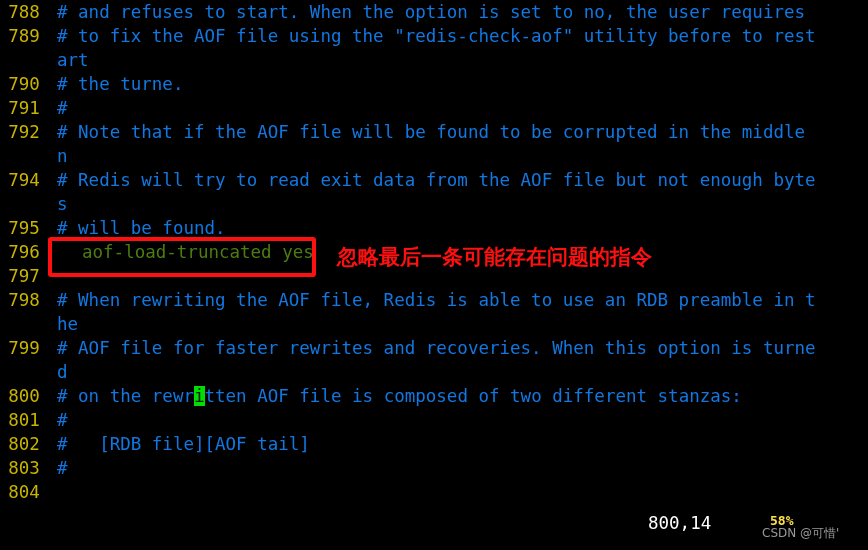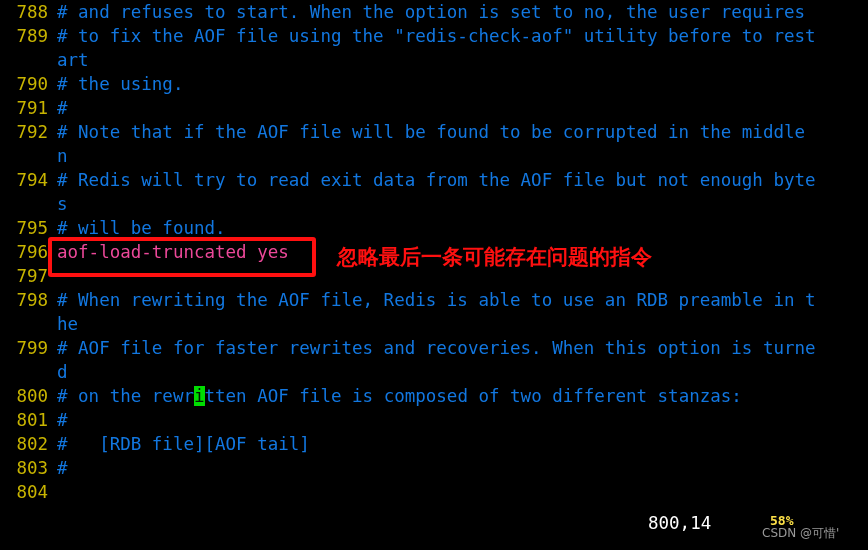--- a/index.html
+++ b/index.html
@@ -36,33 +36,34 @@
     height: 24px;
     line-height: 24px;
     font-size: 17.5px;
     letter-spacing: 0px;
     white-space: pre;
   }
 
   .lnum {
     display: inline-block;
     width: 48px;
-    text-align: right;
+    text-align: center;
     color: #c8b400;
     font-size: 17.5px;
   }
   .lnum.blank { color: transparent; }
 
   .gap { display: inline-block; width: 9px; }
 
   .code {
     color: #1277e0;
   }
   .code.cfg {
-    color: #ec4899;
+    color: #4d7c0f;
+    margin-left: 25px;
   }
 
   
   .cursor {
     background: #00dd00;
     color: #001900;
   }
 
   
   #annot-box {
@@ -129,21 +130,21 @@
 </style>
 </head>
 <body>
 
 <div id="screen">
 
   <div id="editor">
       <div class="row"><span class="lnum">788</span><span class="gap"></span><span class="code"># and refuses to start. When the option is set to no, the user requires</span></div>
       <div class="row"><span class="lnum">789</span><span class="gap"></span><span class="code"># to fix the AOF file using the "redis-check-aof" utility before to rest</span></div>
       <div class="row"><span class="lnum blank">0</span><span class="gap"></span><span class="code">art</span></div>
-      <div class="row"><span class="lnum">790</span><span class="gap"></span><span class="code"># the using.</span></div>
+      <div class="row"><span class="lnum">790</span><span class="gap"></span><span class="code"># the turne.</span></div>
       <div class="row"><span class="lnum">791</span><span class="gap"></span><span class="code">#</span></div>
       <div class="row"><span class="lnum">792</span><span class="gap"></span><span class="code"># Note that if the AOF file will be found to be corrupted in the middle</span></div>
       <div class="row"><span class="lnum blank">0</span><span class="gap"></span><span class="code">n</span></div>
       <div class="row"><span class="lnum">794</span><span class="gap"></span><span class="code"># Redis will try to read exit data from the AOF file but not enough byte</span></div>
       <div class="row"><span class="lnum blank">0</span><span class="gap"></span><span class="code">s</span></div>
       <div class="row"><span class="lnum">795</span><span class="gap"></span><span class="code"># will be found.</span></div>
       <div class="row"><span class="lnum">796</span><span class="gap"></span><span class="code cfg">aof-load-truncated yes</span></div>
       <div class="row"><span class="lnum">797</span><span class="gap"></span><span class="code"></span></div>
       <div class="row"><span class="lnum">798</span><span class="gap"></span><span class="code"># When rewriting the AOF file, Redis is able to use an RDB preamble in t</span></div>
       <div class="row"><span class="lnum blank">0</span><span class="gap"></span><span class="code">he</span></div>

